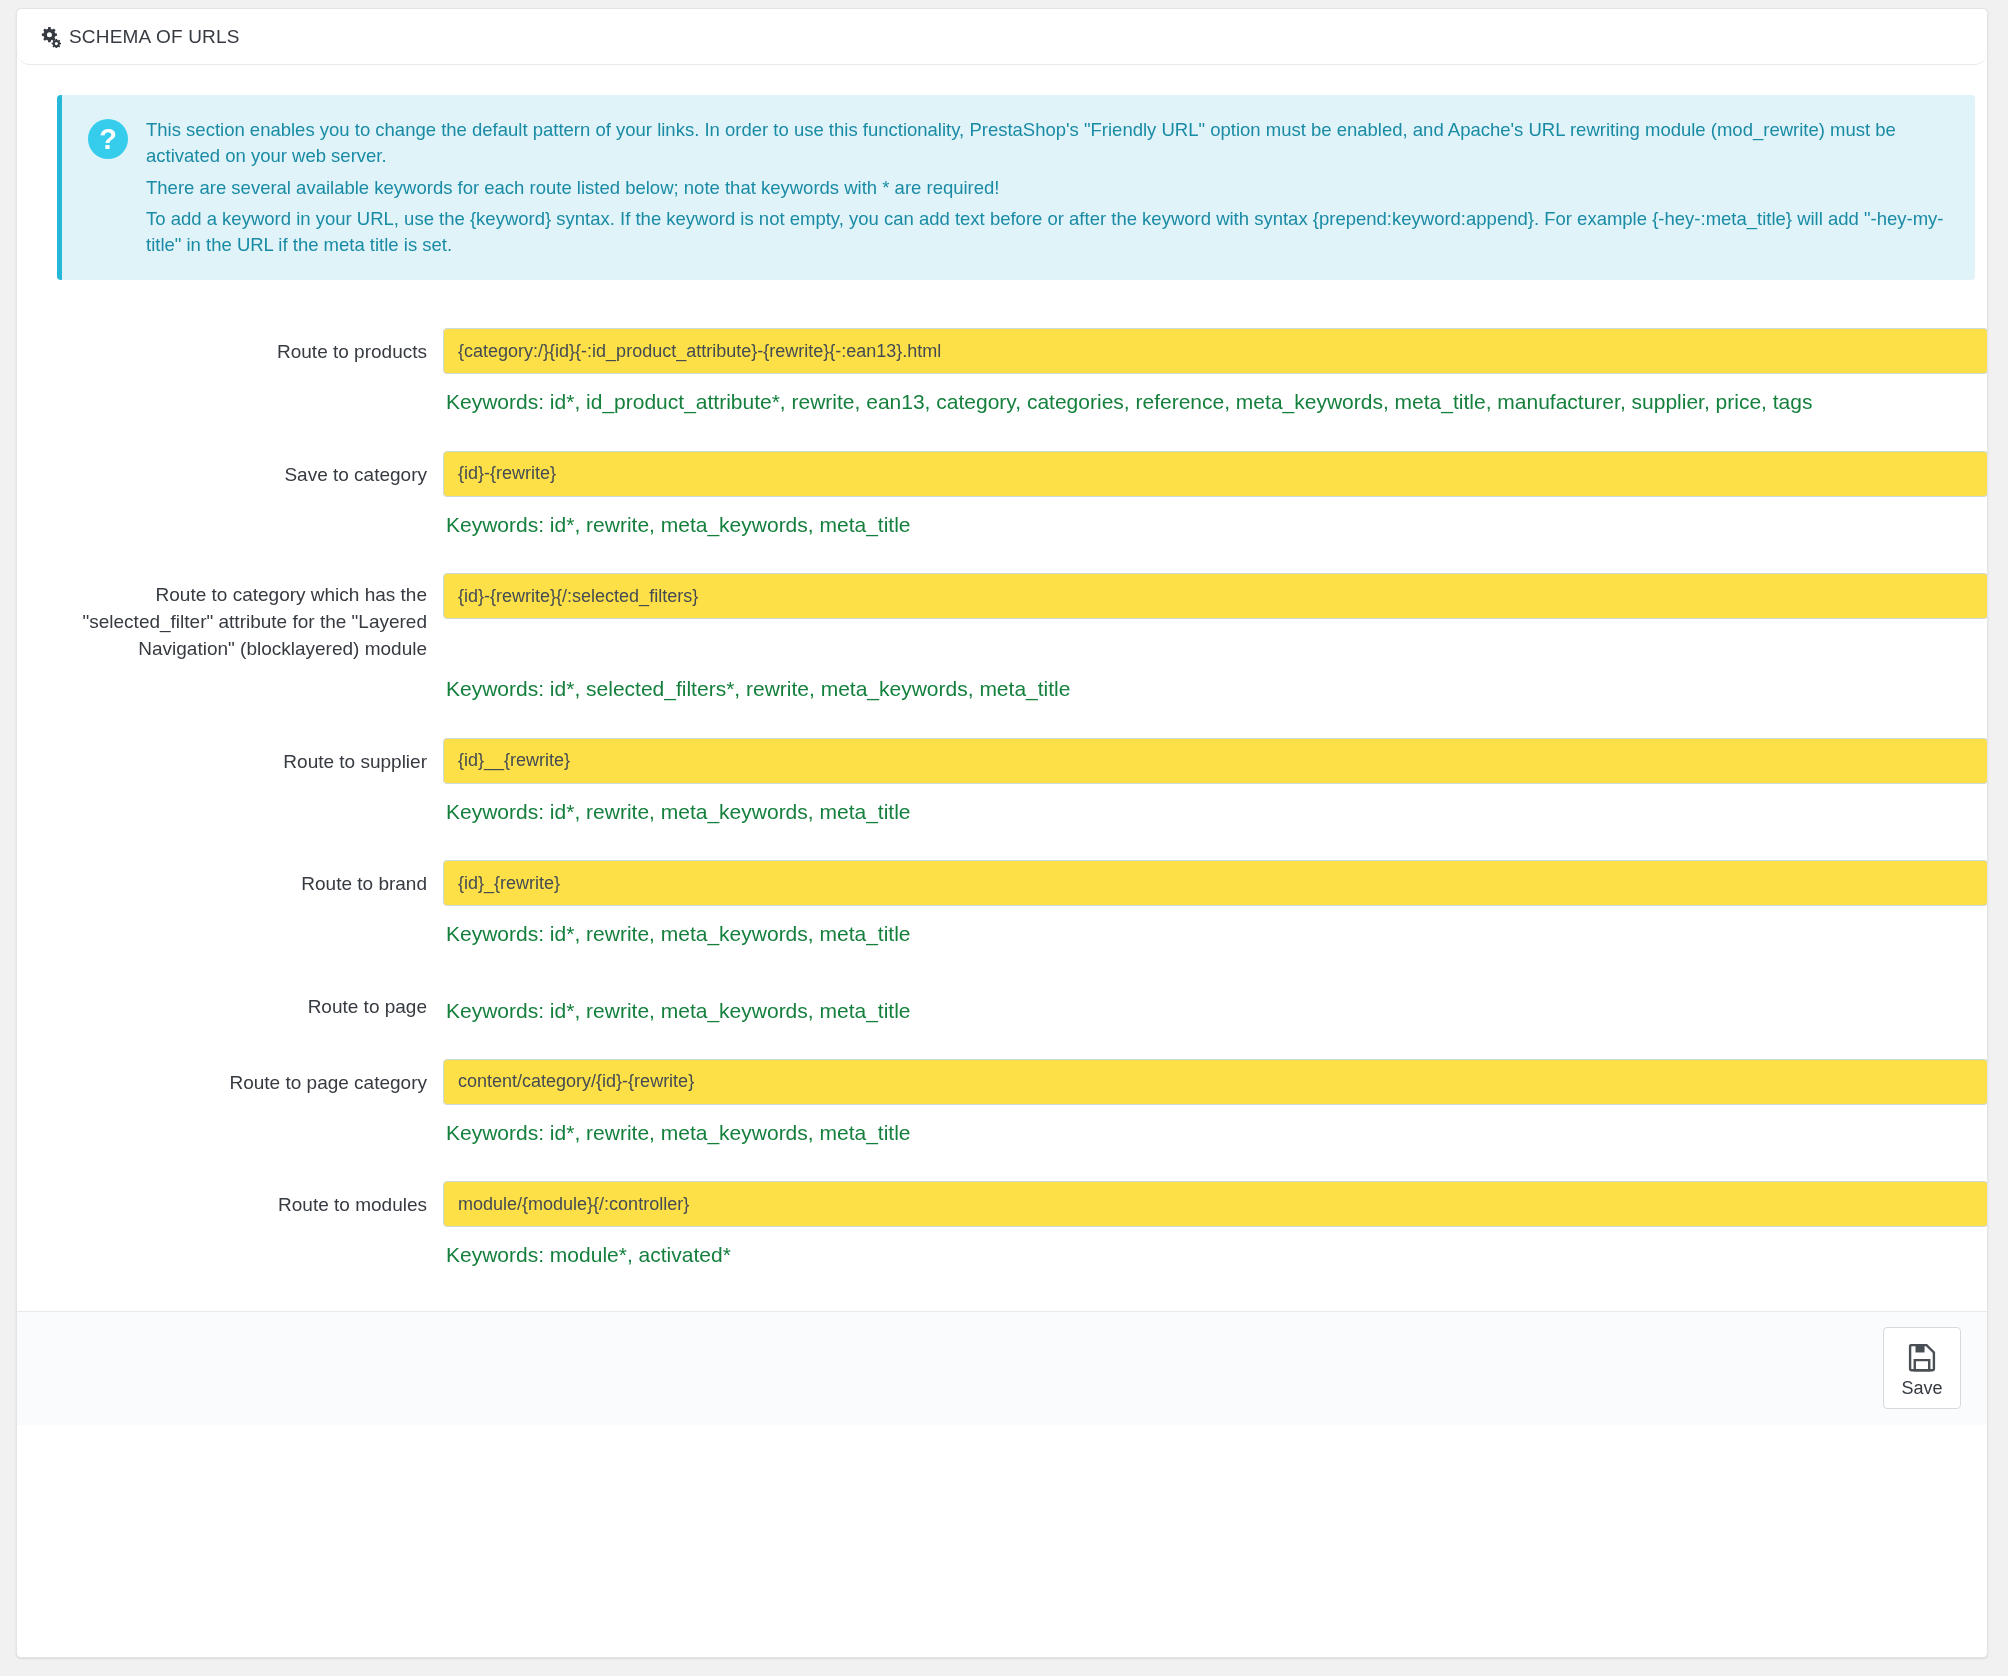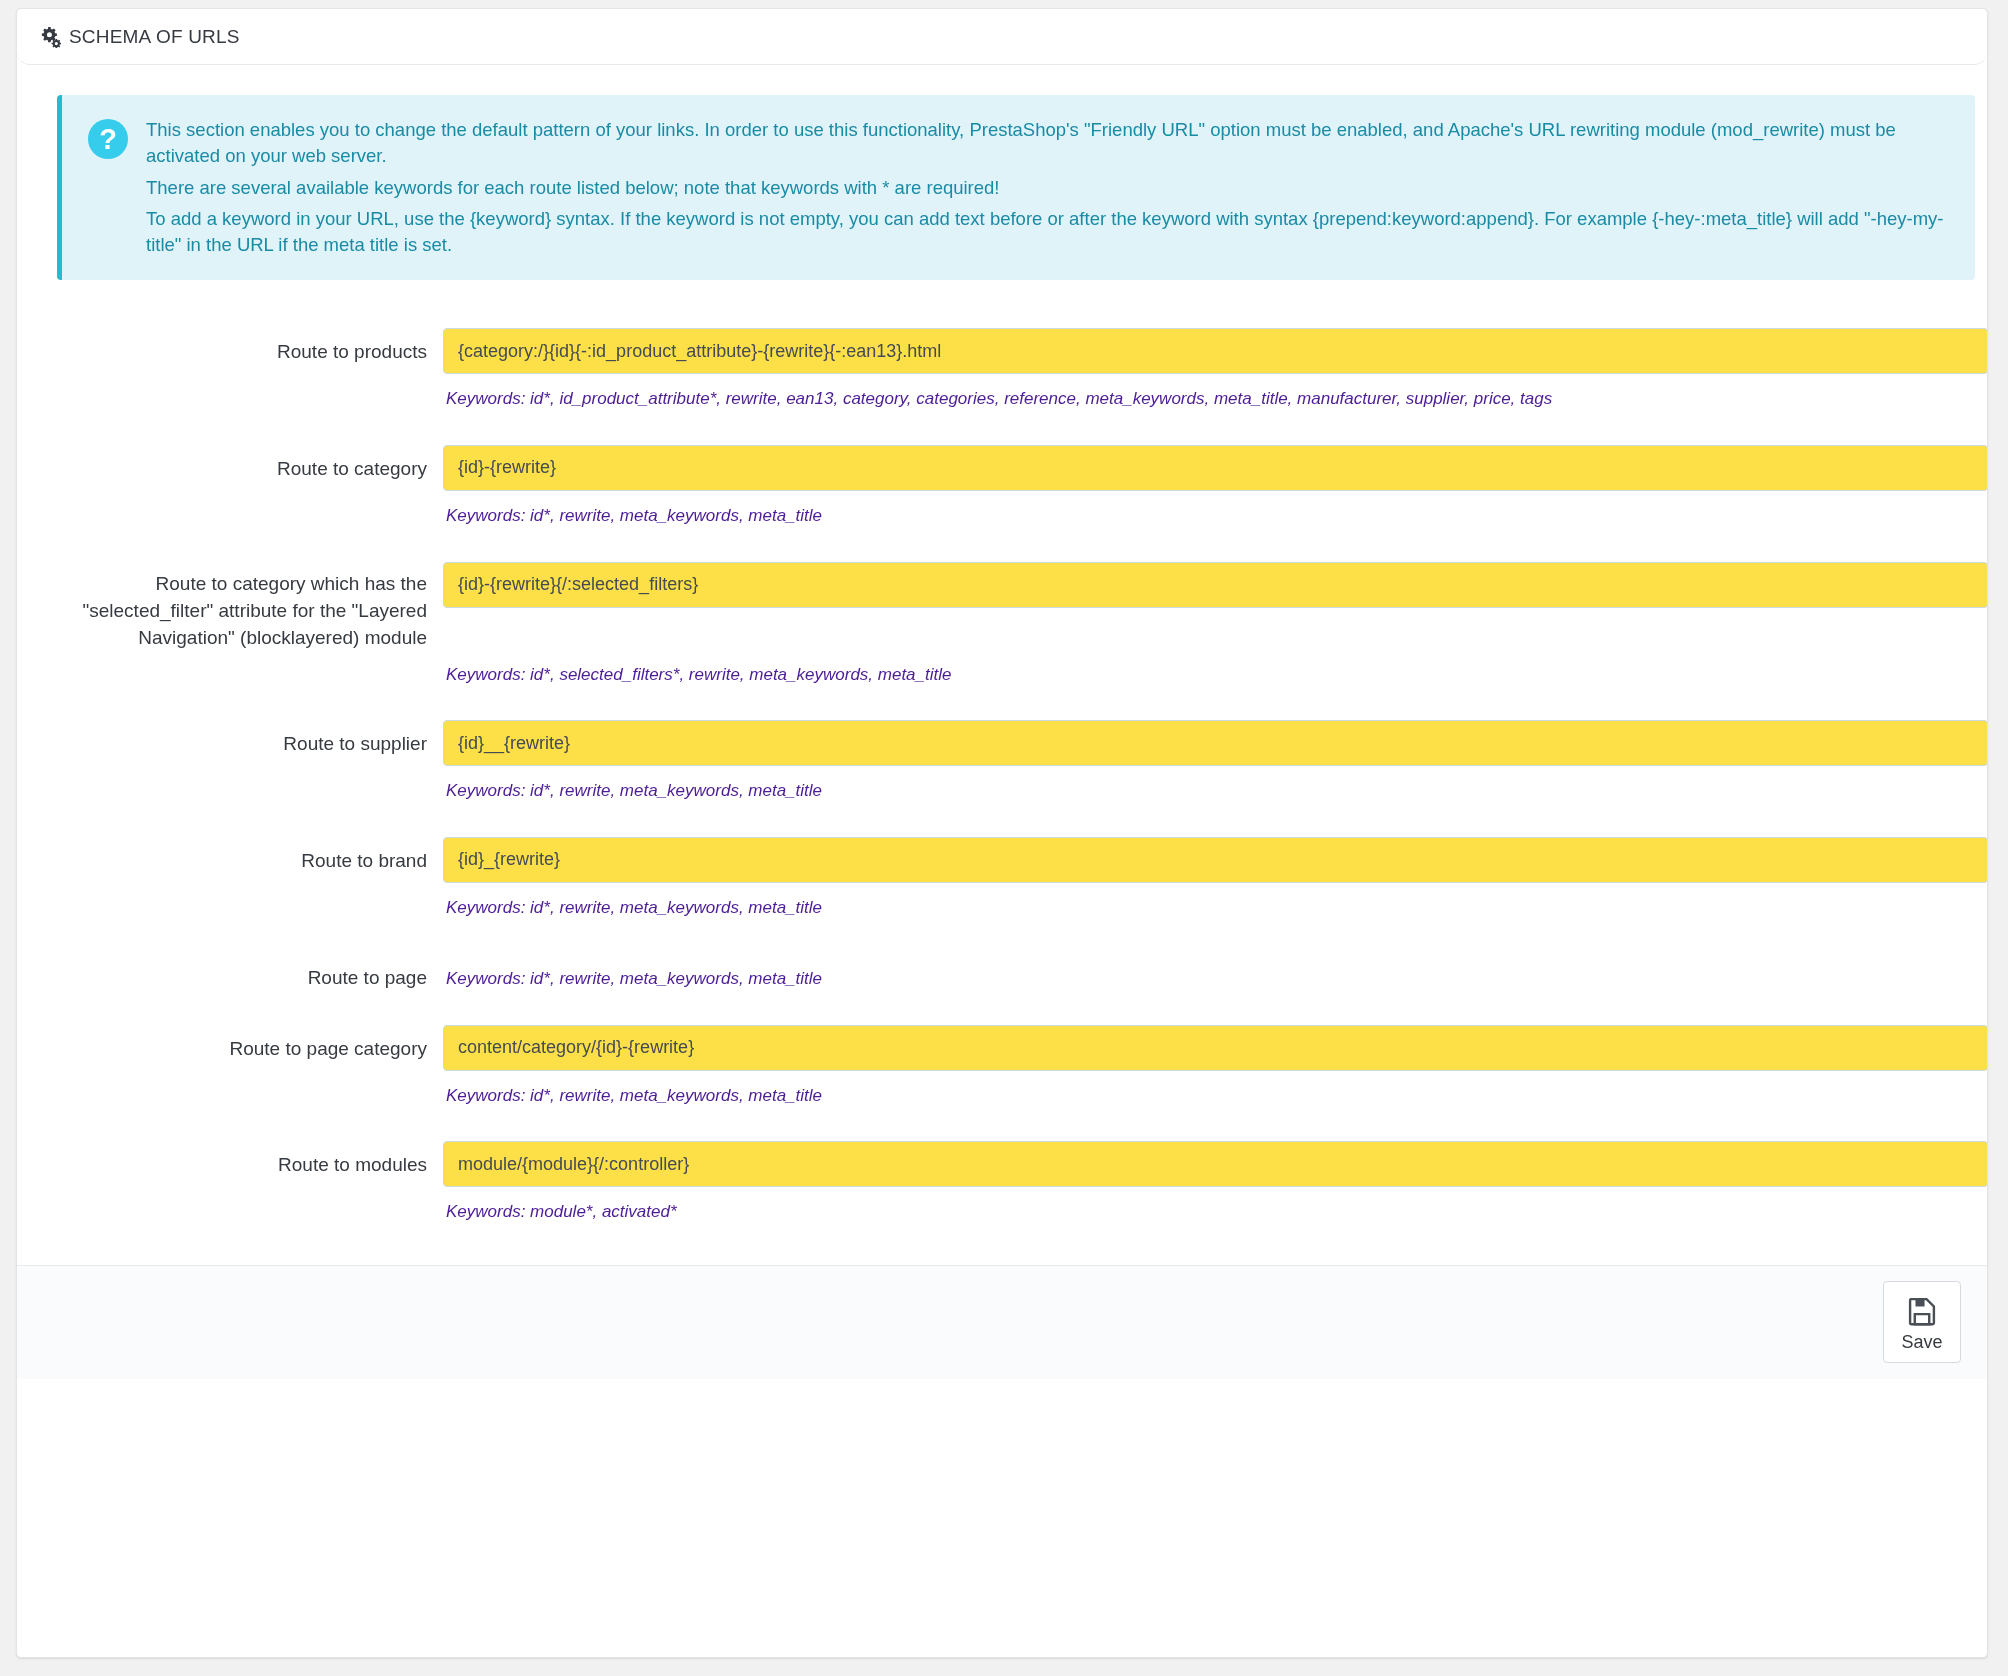--- a/index.html
+++ b/index.html
@@ -116,23 +116,22 @@
     border: 1px solid #ccd9dd;
     border-radius: 4px;
     font-size: 18px;
     color: #444b53;
     font-family: "Liberation Sans", sans-serif;
     outline: none;
   }
 
   .hint {
     margin: 13px 0 0 3px;
-    font-size: 17px;
-    font-style: italic;
-    color: #4c1d95;
+    font-size: 21px;
+    color: #15803d;
     line-height: 1.45;
     max-width: 1545px;
   }
 
   
   .row-label.multi { padding-top: 9px; }
   .row-field.spaced .hint { margin-top: 55px; }
 
   
   .panel-foot {
@@ -193,21 +192,21 @@
 
       <div class="form-row">
         <div class="row-label">Route to products</div>
         <div class="row-field">
           <input class="route-input" type="text" value="{category:/}{id}{-:id_product_attribute}-{rewrite}{-:ean13}.html" style="">
           <div class="hint">Keywords: id*, id_product_attribute*, rewrite, ean13, category, categories, reference, meta_keywords, meta_title, manufacturer, supplier, price, tags</div>
         </div>
       </div>
 
       <div class="form-row">
-        <div class="row-label">Route to category</div>
+        <div class="row-label">Save to category</div>
         <div class="row-field">
           <input class="route-input" type="text" value="{id}-{rewrite}" style="">
           <div class="hint">Keywords: id*, rewrite, meta_keywords, meta_title</div>
         </div>
       </div>
 
       <div class="form-row">
         <div class="row-label multi">Route to category which has the "selected_filter" attribute for the "Layered Navigation" (blocklayered) module</div>
         <div class="row-field spaced">
           <input class="route-input" type="text" value="{id}-{rewrite}{/:selected_filters}" style="">

